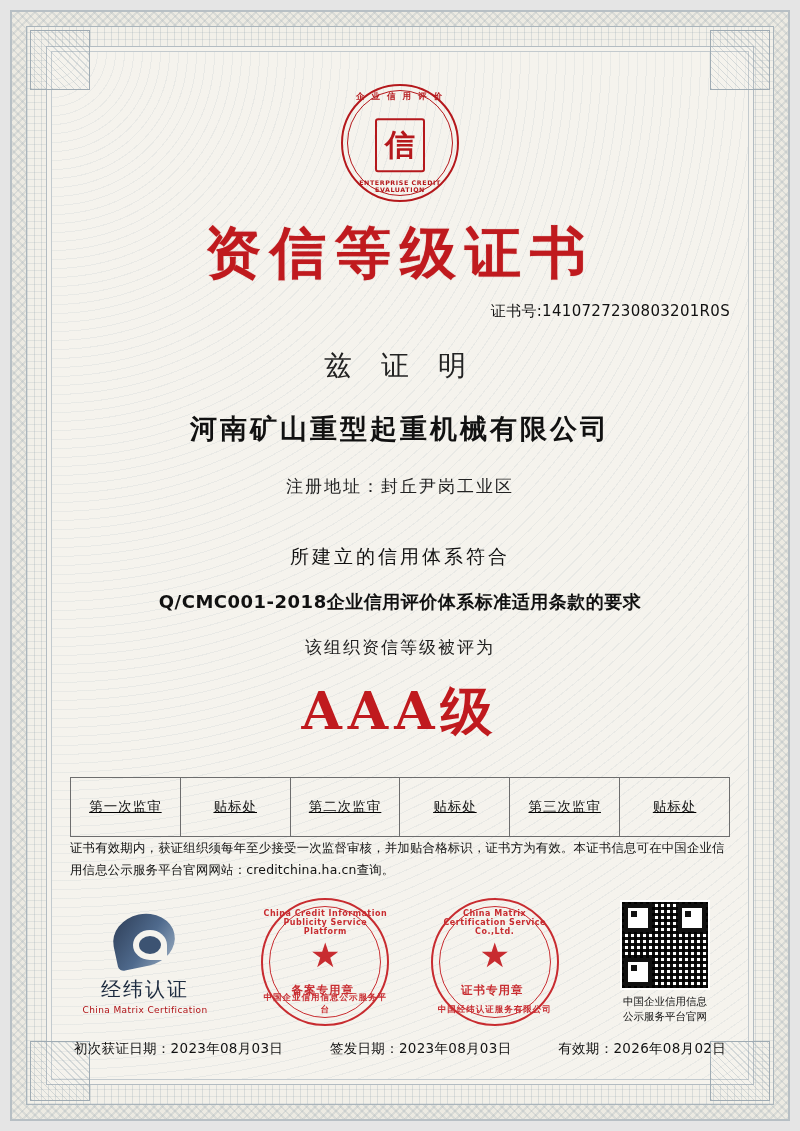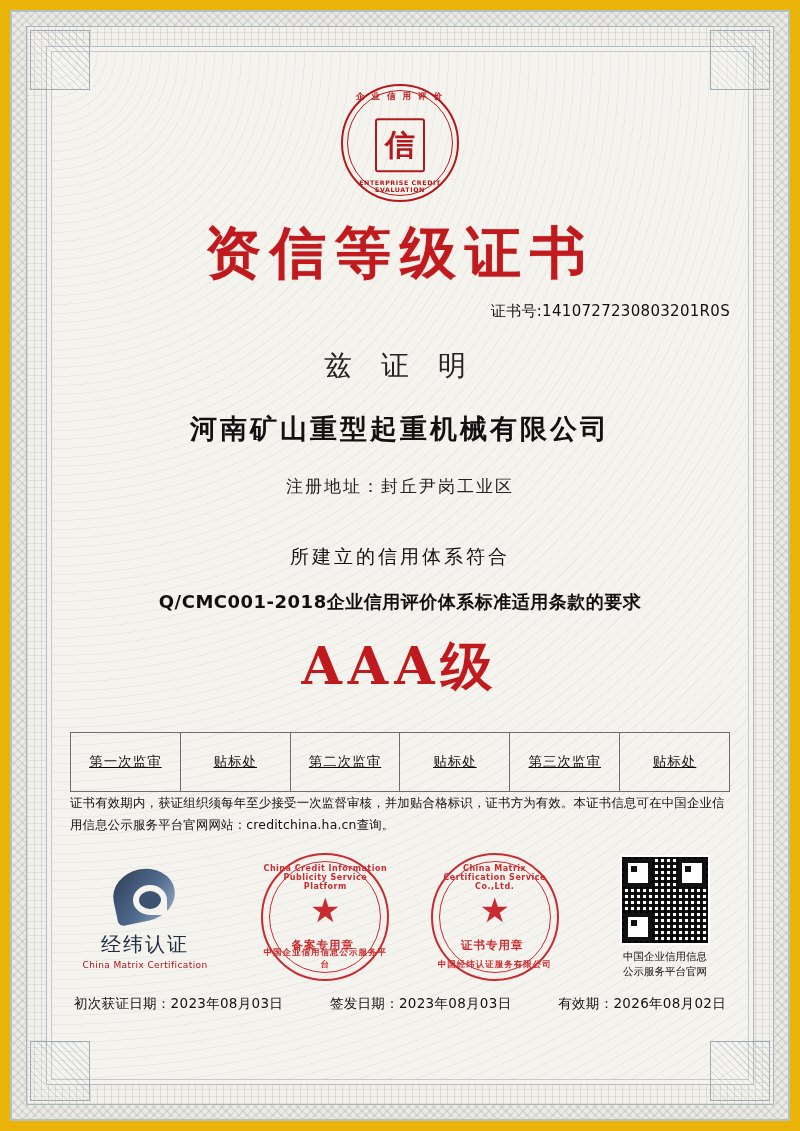--- a/index.html
+++ b/index.html
@@ -8,21 +8,21 @@
     background: #b9b3a8;
   }
   body {
     font-family: "DejaVu Sans", "Liberation Sans", sans-serif;
   }
   .page {
     position: relative;
     width: 800px;
     height: 1131px;
     margin: 0 auto;
-    background: #eab308;
+    background: #e5e5e5;
     overflow: hidden;
   }
   
   .frame-outer {
     position: absolute;
     left: 10px; top: 10px; right: 10px; bottom: 10px;
     border: 2px solid #b7bfc4;
     background:
       repeating-linear-gradient(45deg, rgba(150,165,175,0.22) 0 2px, rgba(255,255,255,0) 2px 6px),
       repeating-linear-gradient(-45deg, rgba(150,165,175,0.22) 0 2px, rgba(255,255,255,0) 2px 6px),
@@ -411,20 +411,21 @@
 
     <div class="company">河南矿山重型起重机械有限公司</div>
 
 
     <div class="address">注册地址：封丘尹岗工业区</div>
 
     <div class="conform">所建立的信用体系符合</div>
 
     <div class="standard">Q/CMC001-2018企业信用评价体系标准适用条款的要求</div>
 
+    <div class="rated-as">该组织资信等级被评为</div>
 
     <div class="grade">AAA级</div>
 
     <table class="supervision">
       <tbody>
           <tr>
         <td>第一次监审</td>
         <td>贴标处</td>
         <td>第二次监审</td>
         <td>贴标处</td>

